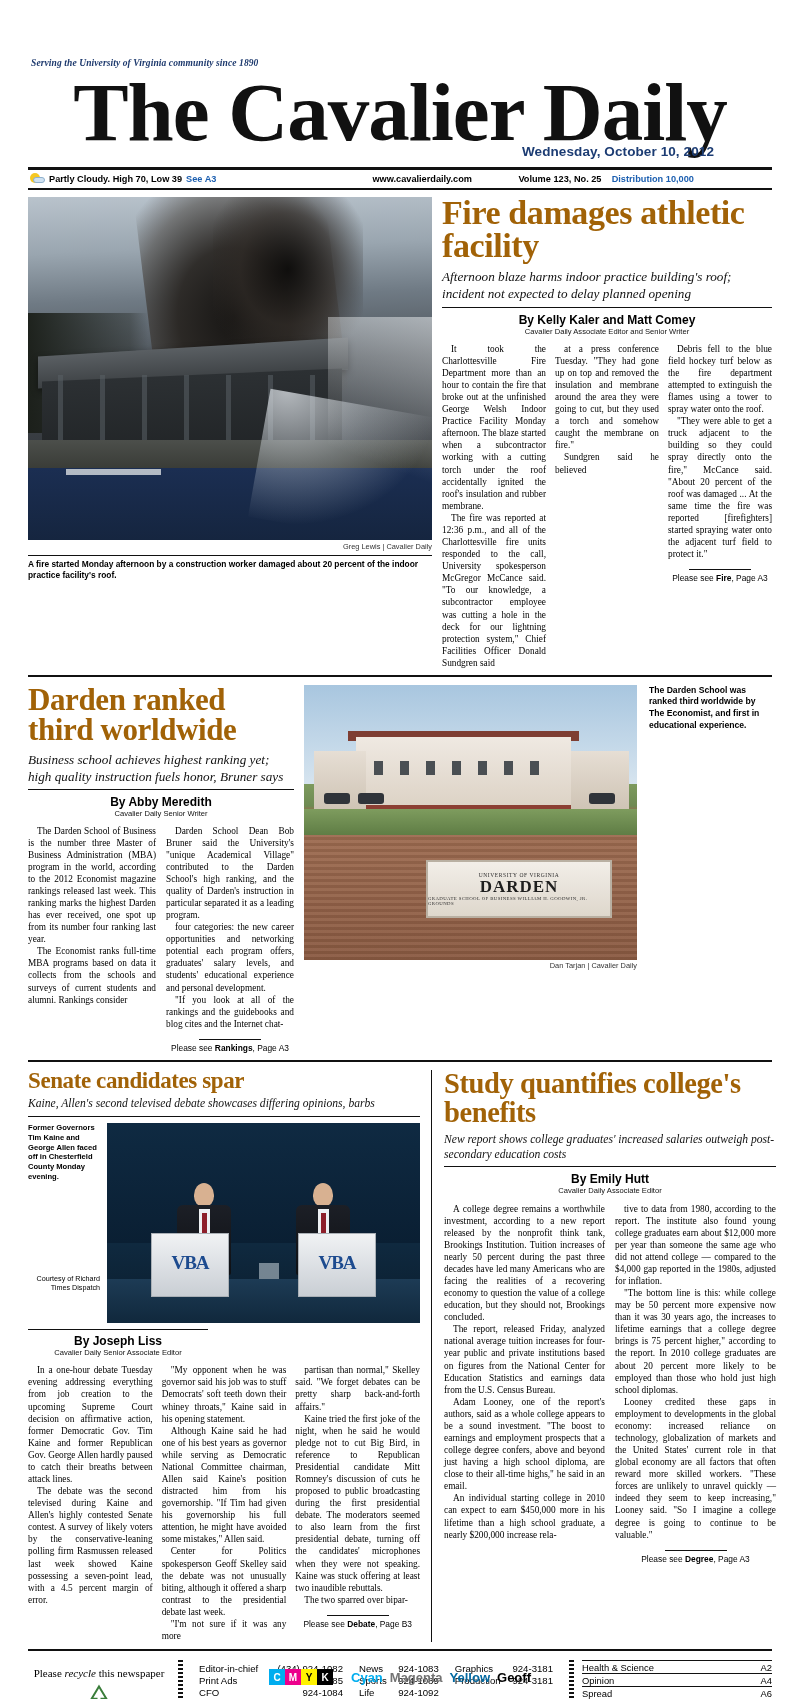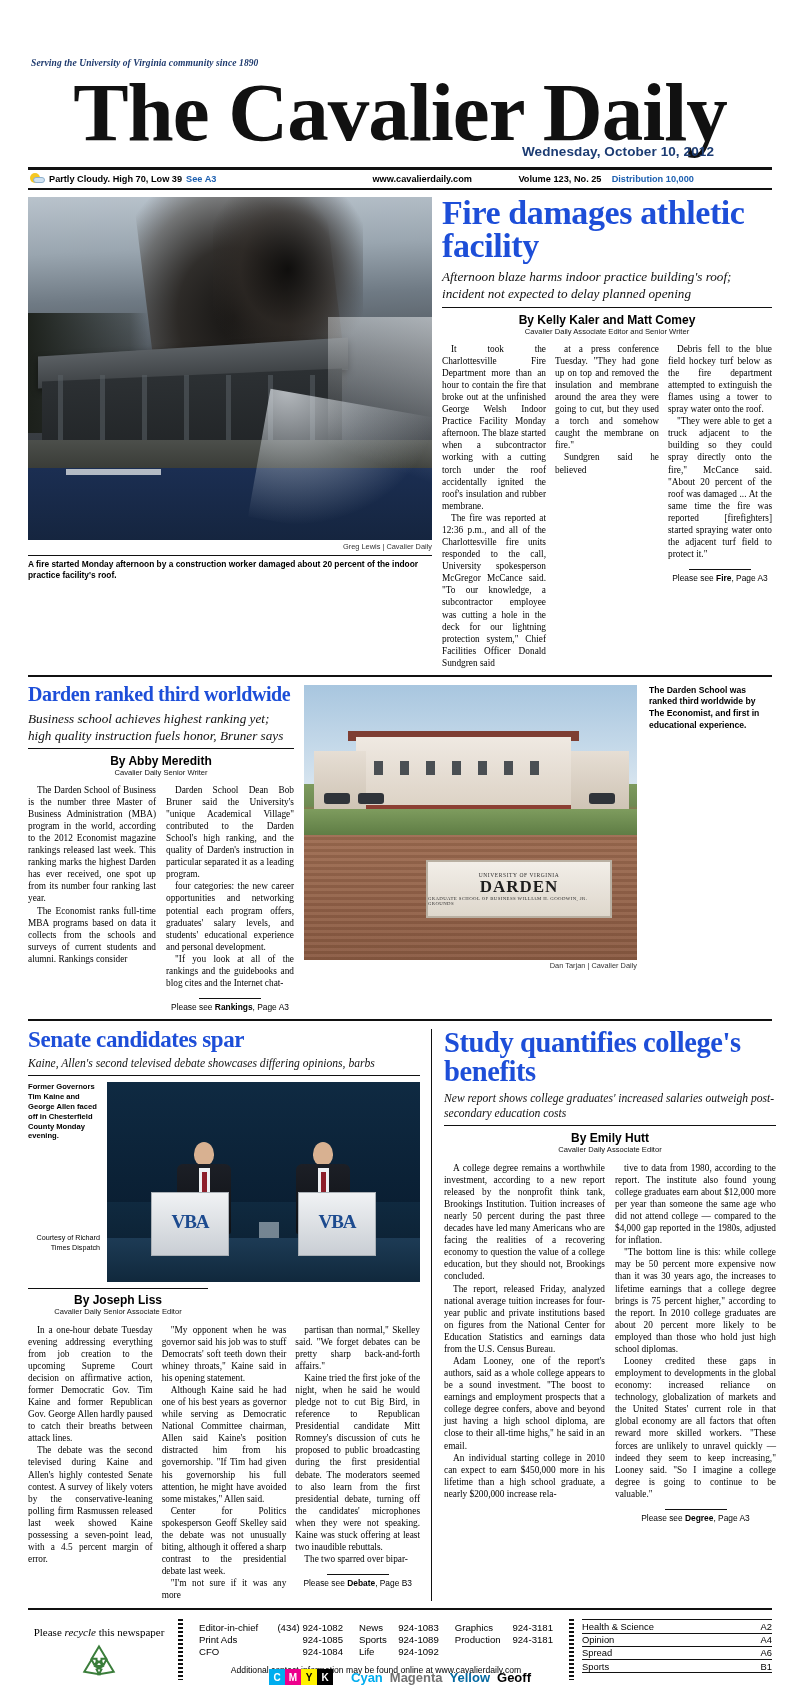--- a/index.html
+++ b/index.html
@@ -55,21 +55,21 @@
   .infobar .left { display: flex; align-items: center; gap: 4px; width: 40%; }
   .infobar .mid  { width: 26%; text-align: center; }
   .infobar .right{ width: 34%; }
   .sun-icon { width: 15px; height: 11px; position: relative; display:inline-block; }
   .sun-icon .ball { position:absolute; left:0; top:0; width:10px;height:10px;border-radius:50%;background:#f6c822; }
   .sun-icon .cloud{ position:absolute; left:3px; top:4px; width:12px;height:6px;border-radius:4px;background:#cfe2f2;border:1px solid #8fb0cc; }
   .link-blue { color: #1c5fb0; }
   .dist-blue { color: #1c5fb0; }
 
   
-  .hl { font-family: "Liberation Serif", serif; font-weight: bold; color:#1d4ed8; line-height: .97; letter-spacing:-.4px; }
+  .hl { font-family: "Liberation Serif", serif; font-weight: bold; color:#a16207; line-height: .97; letter-spacing:-.4px; }
   .deck { font-family: "Liberation Serif", serif; font-style: italic; font-size: 13.2px; line-height: 1.25; color:#111; }
   .byline { font-family: "Liberation Sans", sans-serif; font-weight: bold; font-size: 12px; text-align:center; }
   .byline-title { font-family: "Liberation Sans", sans-serif; font-size: 7.6px; text-align:center; line-height:1.25; color:#111; }
   .body-col { font-family: "Liberation Serif", serif; font-size: 9.3px; line-height: 1.30; text-align: justify; hyphens: auto; }
   .body-col p { text-indent: 9px; margin: 0; }
   .jump { font-family:"Liberation Sans", sans-serif; font-size: 8.4px; text-align:center; margin-top:5px; padding-top:4px; }
   .jump .rule { width:62px; height:1.3px; background:#111; margin:0 auto 3px auto; }
   .jump b { font-weight: bold; }
   .credit { font-family: "Liberation Sans", sans-serif; font-size: 7.4px; text-align: right; color:#333; padding-top:1.5px; }
   .cutline { font-family:"Liberation Sans", sans-serif; font-weight:bold; font-size:8.4px; line-height:1.3; }
@@ -139,21 +139,21 @@
   .fire-deck { margin-top: 6px; padding-bottom: 5px; }
   .fire-cols { display:flex; gap: 9px; margin-top: 6px; }
   .fire-cols .c { width: 104px; }
 
   .cutline-row { margin-top: 4px; padding-top:3px; border-top:1px solid #111; width:404px; }
 
   
   .sep-thick { border-top: 2.5px solid #111; margin-top: 6px; }
   .story2 { display:flex; gap:10px; margin-top: 8px; }
   .s2-left { width: 268px; }
-  .hl-darden { font-size: 20px; }
+  .hl-darden { font-size: 31px; }
   .darden-deck { margin-top:7px; padding-bottom: 4px; border-bottom:0; }
   .darden-cols { display:flex; gap:10px; margin-top:6px; }
   .darden-cols .c { width: 128px; }
   .s2-photo { width: 333px; }
   .photo-darden {
     width: 333px; height: 275px; position: relative; overflow:hidden;
     background: linear-gradient(#bcd3e6 0%, #cfe0ee 34%, #7d9a5e 36%, #6e8a52 44%, #9c6a4e 46%, #8f6047 100%);
   }
   .photo-darden .sky { position:absolute;left:0;top:0;width:100%;height:36%;background:linear-gradient(#a8c6df,#d6e4ef); }
   .photo-darden .bldg {

